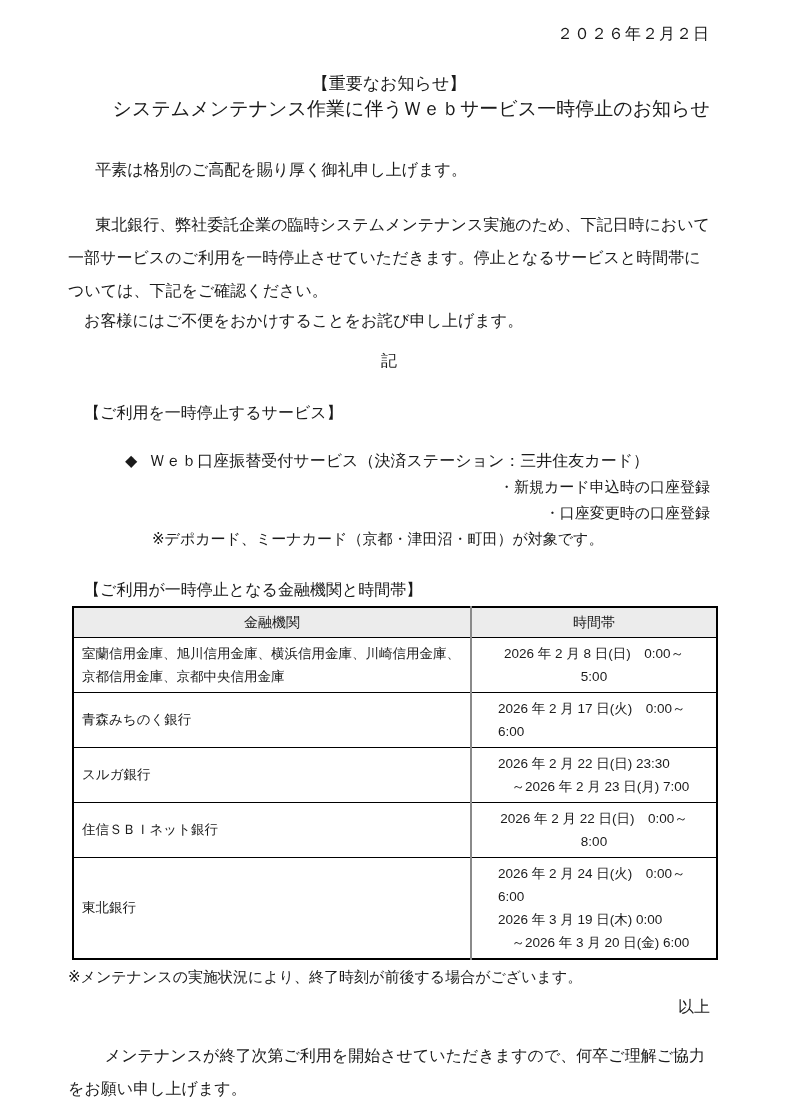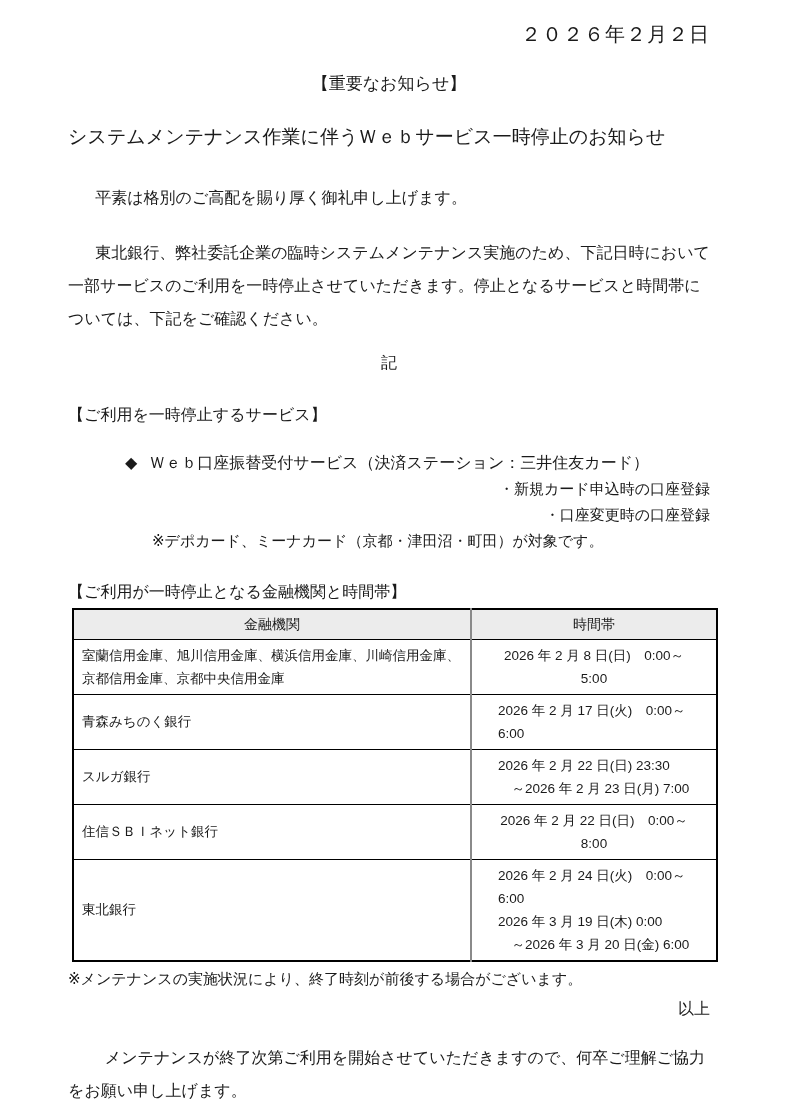--- a/index.html
+++ b/index.html
@@ -10,46 +10,45 @@
     color: #1a1a1a;
   }
   .page {
     width: 788px; height: 1118px;
     background: #ffffff;
     padding: 22px 78px 0 68px;
     overflow: hidden;
   }
   .date-line {
     text-align: right;
-    font-size: 20px; line-height: 24px;
+    font-size: 16px; line-height: 24px;
     letter-spacing: 1px;
     margin-bottom: 26px;
   }
   .notice-label {
     text-align: center;
     font-size: 17px; line-height: 24px;
   }
   .doc-title {
-    text-align: left;
+    text-align: right;
     font-size: 19px; line-height: 26px;
     font-weight: 400;
     margin-bottom: 36px;
-    margin-top: 28px;
   }
   .para { font-size: 16px; }
   .p-greeting { text-indent: 1.7em; line-height: 24px; margin-bottom: 26px; }
   .p-body { text-indent: 1.7em; line-height: 33px; margin-bottom: 2px; }
   .p-apology { text-indent: 1em; line-height: 24px; }
   .record-marker {
     text-align: center;
     font-size: 16px; line-height: 24px;
     margin-top: 16px;
   }
   .section-heading {
-    font-size: 16px; line-height: 24px;
+    font-size: 16px; line-height: 24px; margin-left: 16px;
   }
   .h-services { margin-top: 28px; }
   .service-line {
     font-size: 16px; line-height: 26px;
     margin-top: 23px; margin-left: 57px;
   }
   .service-line .bullet { margin-right: 12px; }
   .service-item {
     font-size: 15px; line-height: 26px;
     margin-left: 70px;
@@ -118,20 +117,21 @@
   <div class="date-line">２０２６年２月２日</div>
 
   <div class="notice-label">【重要なお知らせ】</div>
 
   <div class="doc-title">システムメンテナンス作業に伴うＷｅｂサービス一時停止のお知らせ</div>
 
   <p class="para p-greeting">平素は格別のご高配を賜り厚く御礼申し上げます。</p>
 
   <p class="para p-body">東北銀行、弊社委託企業の臨時システムメンテナンス実施のため、下記日時において一部サービスのご利用を一時停止させていただきます。停止となるサービスと時間帯については、下記をご確認ください。</p>
 
+  <p class="para p-apology">お客様にはご不便をおかけすることをお詫び申し上げます。</p>
 
   <div class="record-marker">記</div>
 
   <div class="section-heading h-services">【ご利用を一時停止するサービス】</div>
 
   <div class="service-line">
     <span class="bullet">◆</span><span>Ｗｅｂ口座振替受付サービス（決済ステーション：三井住友カード）</span>
   </div>
 
   <div class="service-item">・新規カード申込時の口座登録</div>

